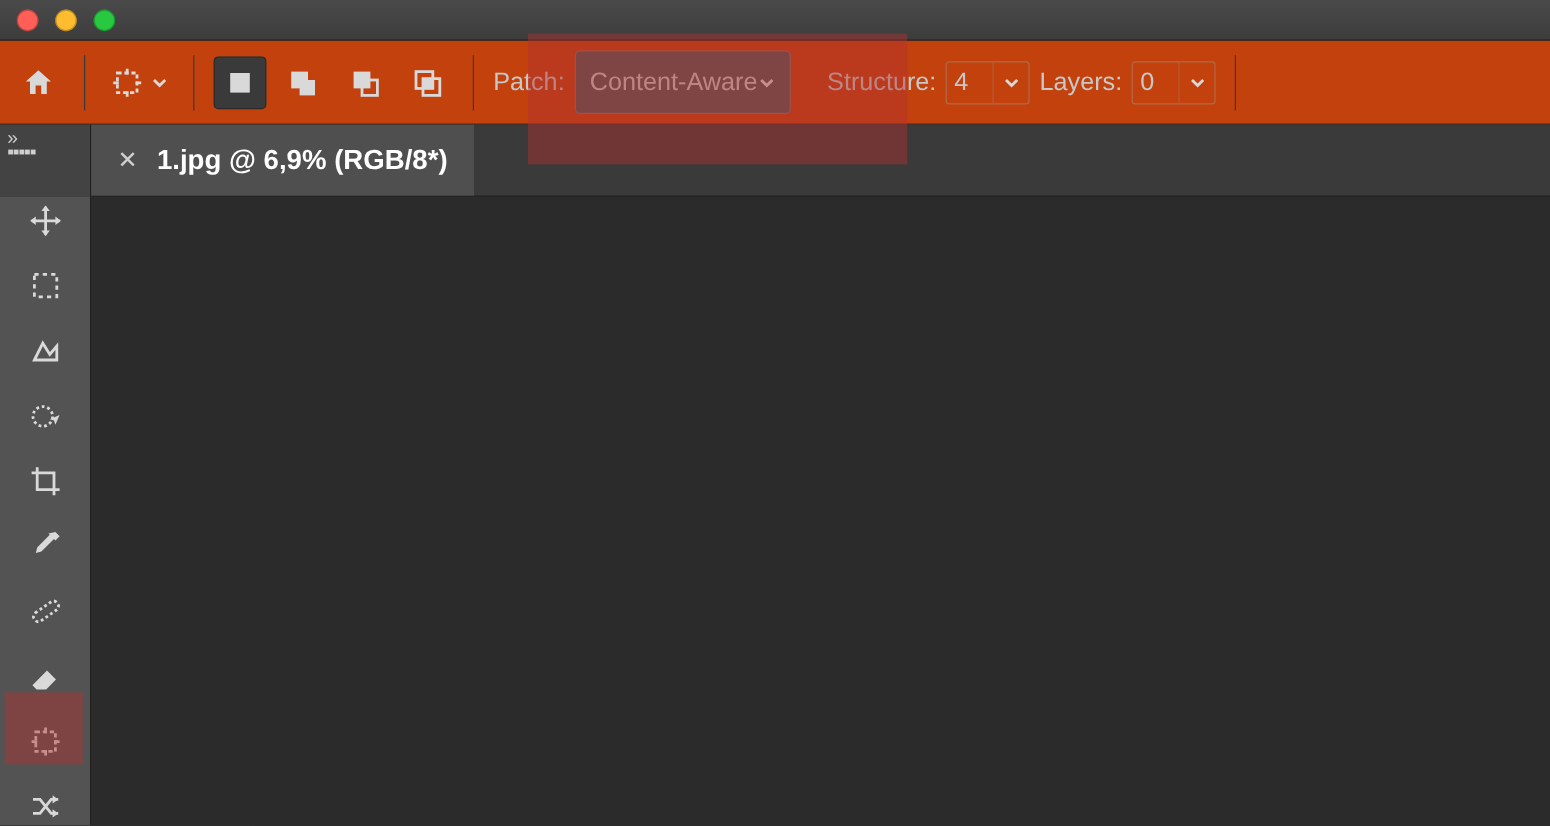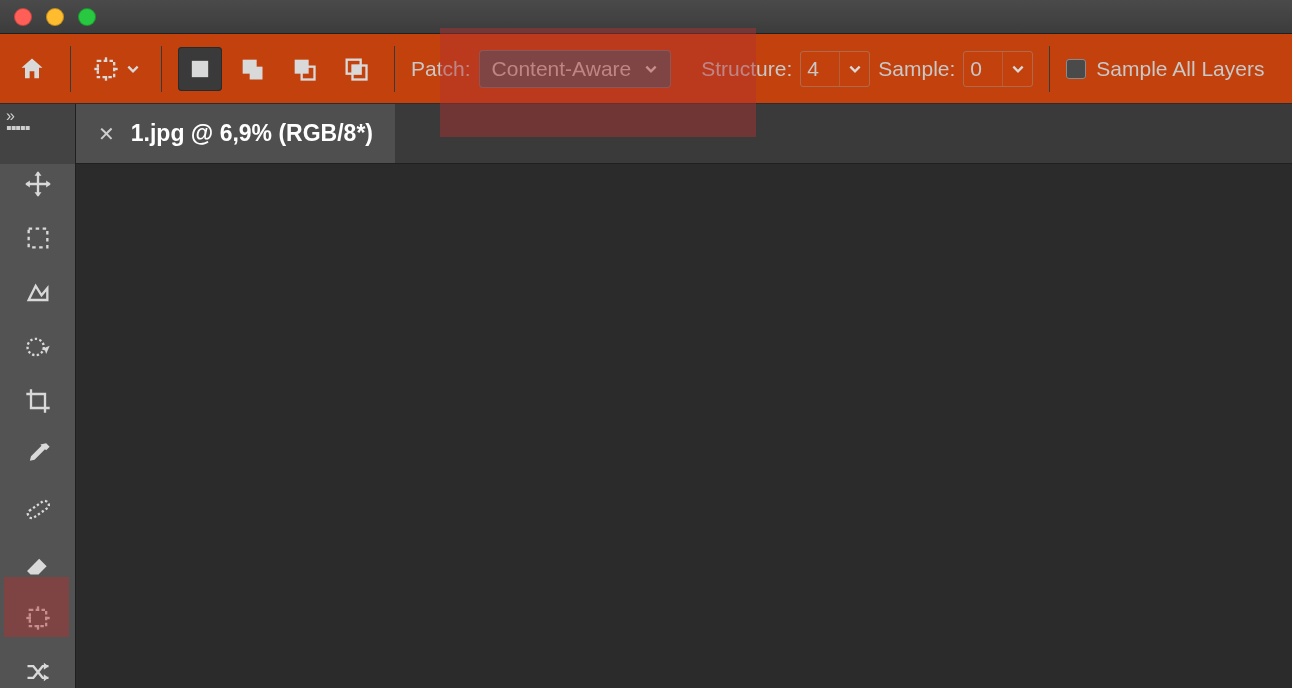--- a/index.html
+++ b/index.html
@@ -45,26 +45,26 @@
   }
   .vsep { width:1px; height:46px; background:#3a3a3a; margin:0 8px; }
   .optbtn {
     width:44px; height:44px; display:flex; align-items:center; justify-content:center;
     border-radius:4px;
   }
   .optbtn.active { background:#3a3a3a; box-shadow: inset 0 0 0 1px #2a2a2a; }
   .icon-svg { width:28px; height:28px; fill:#d9d9d9; }
   .chev { width:14px; height:14px; }
   .dropdown {
-    display:flex; align-items:center; gap:13px;
+    display:flex; align-items:center; gap:1px;
     background:#545454;
     border:1px solid #9c9c9c70;
     border-radius:4px;
     padding: 4px 12px;
-    height:38px;
+    height:53px;
   }
   .numfield {
     display:flex; align-items:center;
     border:1px solid #9c9c9c70;
     border-radius:3px;
     height:36px;
   }
   .numfield .val { width:38px; text-align:left; padding-left:6px;}
   .numfield .stepbtn {
     width:30px; height:34px; display:flex;align-items:center;justify-content:center;
@@ -196,36 +196,32 @@
   <span>Structure:</span>
   <div class="numfield">
     <span class="val">4</span>
     <span class="stepbtn">
       <svg class="chev" viewBox="0 0 12 12">
           <path d="M2 4l4 4 4-4" class="st"></path>
         </svg>
     </span>
   </div>
 
-  <span>Sample:</span>
+  <span>Layers:</span>
   <div class="numfield">
     <span class="val">0</span>
     <span class="stepbtn">
       <svg class="chev" viewBox="0 0 12 12">
           <path d="M2 4l4 4 4-4" class="st"></path>
         </svg>
     </span>
   </div>
 
   <div class="vsep"></div>
 
-  <label style="display:flex;align-items:center;">
-    <span class="chk"></span>
-    <span>Sample All Layers</span>
-  </label>
 </div>
 
 <div class="midrow">
   <div class="panel-toggle">
     <div class="panel-toggle-inner">
       <span>»</span><br>
       <span class="grip">▪▪▪▪▪</span>
     </div>
   </div>
   <div class="tabstrip">

